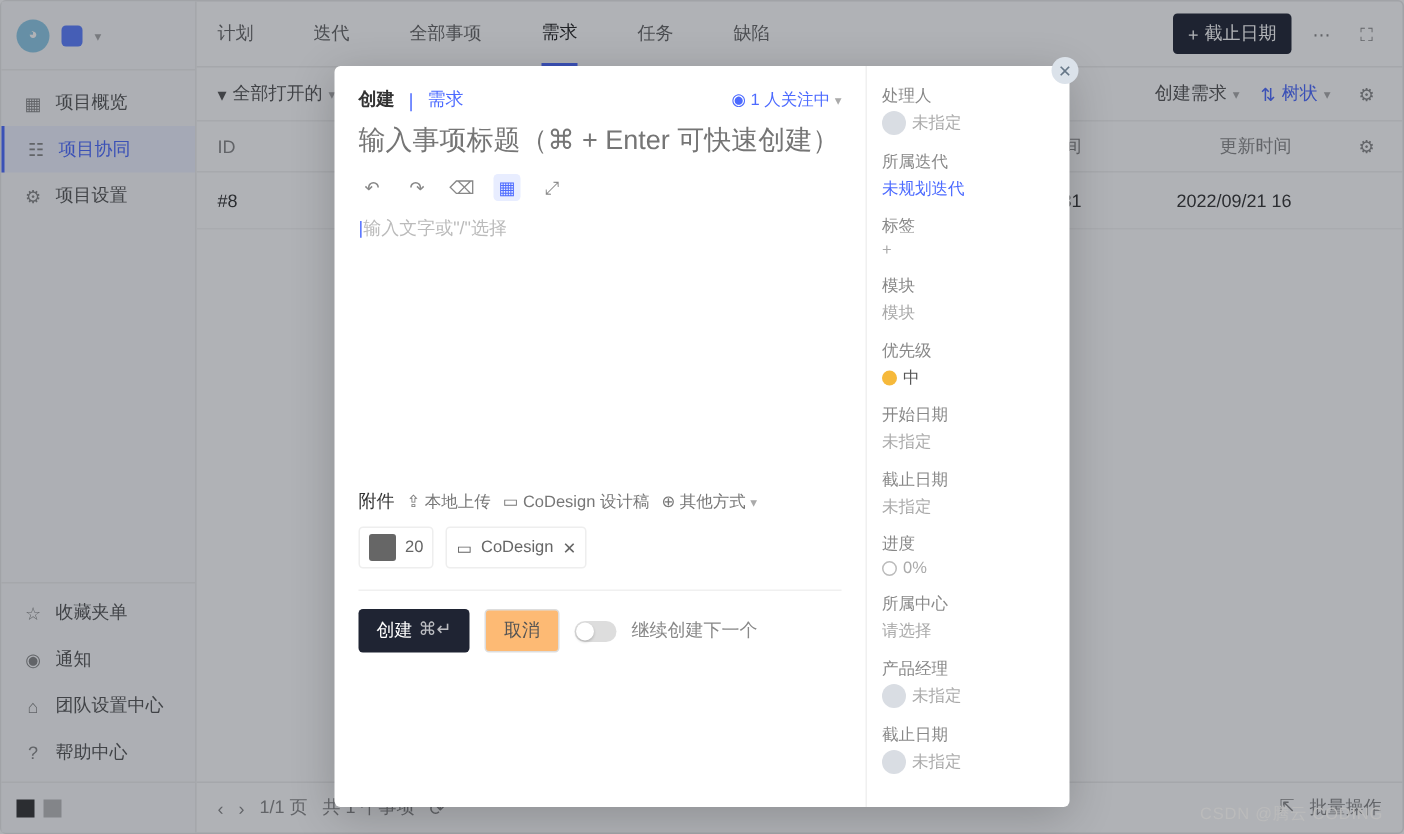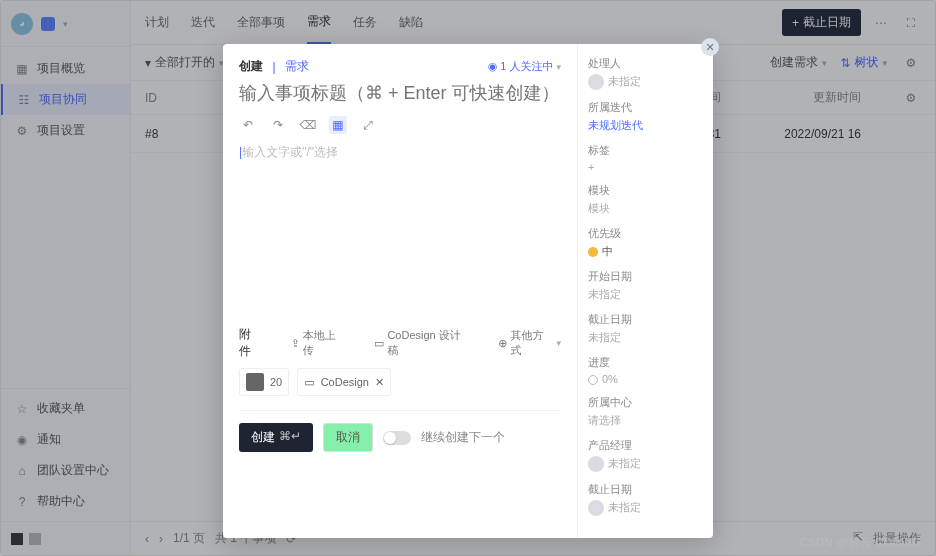--- a/index.html
+++ b/index.html
@@ -11,21 +11,21 @@
 .proj-ico{width:14px;height:14px;background:#5b7fff;border-radius:3px}
 .sb-sec{padding:6px 0;font-size:12px}
 .sb-item{display:flex;align-items:center;gap:8px;padding:7px 14px;color:#555;cursor:pointer}
 .sb-item.act{background:#eef2ff;border-left:2px solid #4c6aff;color:#4c6aff;font-weight:500}
 .sb-ico{width:14px;height:14px;display:inline-flex;align-items:center;justify-content:center;color:#888}
 .sb-label-muted{font-size:11px;color:#aaa;padding:6px 14px}
 .sb-bottom{margin-top:auto;border-top:1px solid #eee;padding:4px 0}
 .sb-foot{height:34px;border-top:1px solid #eee;display:flex;align-items:center;padding:0 10px;gap:6px}
 .sq{width:12px;height:12px;background:#333}
 .main{flex:1;display:flex;flex-direction:column;min-width:0}
-.tabs{height:44px;display:flex;align-items:center;gap:22px;padding:0 14px;border-bottom:1px solid #eee;color:#666}
+.tabs{height:44px;display:flex;align-items:center;gap:40px;padding:0 14px;border-bottom:1px solid #eee;color:#666}
 .tab{padding:12px 0;cursor:pointer}
 .tab.act{color:#222;border-bottom:2px solid #4c6aff;font-weight:500}
 .tabs-right{margin-left:auto;display:flex;gap:10px;align-items:center}
 .btn-dark{background:#1f2433;color:#fff;border-radius:3px;padding:5px 10px;font-size:12px;display:flex;align-items:center;gap:4px}
 .ico-btn{width:20px;height:20px;display:flex;align-items:center;justify-content:center;color:#888;border-radius:3px}
 .filters{height:36px;display:flex;align-items:center;gap:14px;padding:0 14px;color:#555;border-bottom:1px solid #f2f2f2}
 .filt{display:flex;align-items:center;gap:4px;cursor:pointer}
 .thead{height:34px;display:flex;align-items:center;padding:0 14px;color:#888;border-bottom:1px solid #f2f2f2;gap:40px}
 .th-id{width:40px}.th-title{flex:1}.th-date{width:100px;text-align:right}
 .trow{height:38px;display:flex;align-items:center;padding:0 14px;border-bottom:1px solid #f5f5f5;gap:40px}
@@ -37,28 +37,28 @@
 .m-left{flex:1;padding:14px 16px;display:flex;flex-direction:column;min-width:0}
 .m-right{width:136px;border-left:1px solid #f0f0f0;padding:12px 10px;font-size:11px;color:#888;overflow:auto}
 .m-head{display:flex;align-items:center;gap:6px;font-size:12px}
 .m-head .type{color:#4c6aff;font-weight:500}
 .m-watch{margin-left:auto;color:#4c6aff;display:flex;align-items:center;gap:3px;font-size:11px}
 .m-title{border:none;outline:none;font-size:18px;color:#be185d;padding:8px 0;width:100%}
 .m-tool{display:flex;gap:12px;color:#888;padding:4px 0}
 .m-tool .tb{width:18px;height:18px;display:flex;align-items:center;justify-content:center;cursor:pointer;border-radius:3px}
 .m-tool .tb.act{background:#e8edff;color:#4c6aff}
 .m-body{min-height:180px;font-size:12px;color:#bbb;padding-top:6px}
-.m-att-h{font-size:12px;color:#333;font-weight:500;display:flex;gap:28px;align-items:center;margin-top:8px}
+.m-att-h{font-size:12px;color:#333;font-weight:500;display:flex;gap:8px;align-items:center;margin-top:8px}
 .m-att-h .opt{font-size:11px;color:#777;font-weight:400;display:flex;gap:3px;align-items:center}
 .att-list{display:flex;gap:8px;margin-top:8px;flex-wrap:wrap}
 .att{border:1px solid #eee;border-radius:3px;padding:4px 6px;display:flex;align-items:center;gap:6px;font-size:11px;color:#666}
 .thumb{width:18px;height:18px;background:#666;border-radius:2px}
 .m-foot{display:flex;align-items:center;gap:10px;margin-top:14px;padding-top:12px;border-top:1px solid #f0f0f0}
 .btn-p{background:#1f2433;color:#fff;border:none;border-radius:3px;padding:6px 12px;font-size:12px;display:flex;gap:4px}
-.btn-s{background:#86efac;border:1px solid #ddd;border-radius:3px;padding:5px 12px;font-size:12px;color:#555}
+.btn-s{background:#fdba74;border:1px solid #ddd;border-radius:3px;padding:5px 12px;font-size:12px;color:#555}
 .toggle{width:28px;height:14px;border-radius:8px;background:#ddd;position:relative}
 .toggle::after{content:"";position:absolute;width:12px;height:12px;border-radius:50%;background:#fff;top:1px;left:1px;box-shadow:0 1px 2px rgba(0,0,0,.2)}
 .field{margin-bottom:10px}
 .f-label{color:#888;font-size:11px;margin-bottom:3px}
 .f-val{color:#aaa;font-size:11px}
 .f-val.dark{color:#555}
 .prio{display:flex;align-items:center;gap:4px}
 .prio-dot{width:10px;height:10px;border-radius:50%;background:#f6b93b}
 .avatar-sm{width:16px;height:16px;border-radius:50%;background:#d9dde3;display:inline-block;vertical-align:middle;margin-right:4px}
 .radio{width:10px;height:10px;border:1px solid #bbb;border-radius:50%;display:inline-block;margin-right:4px;vertical-align:middle}

